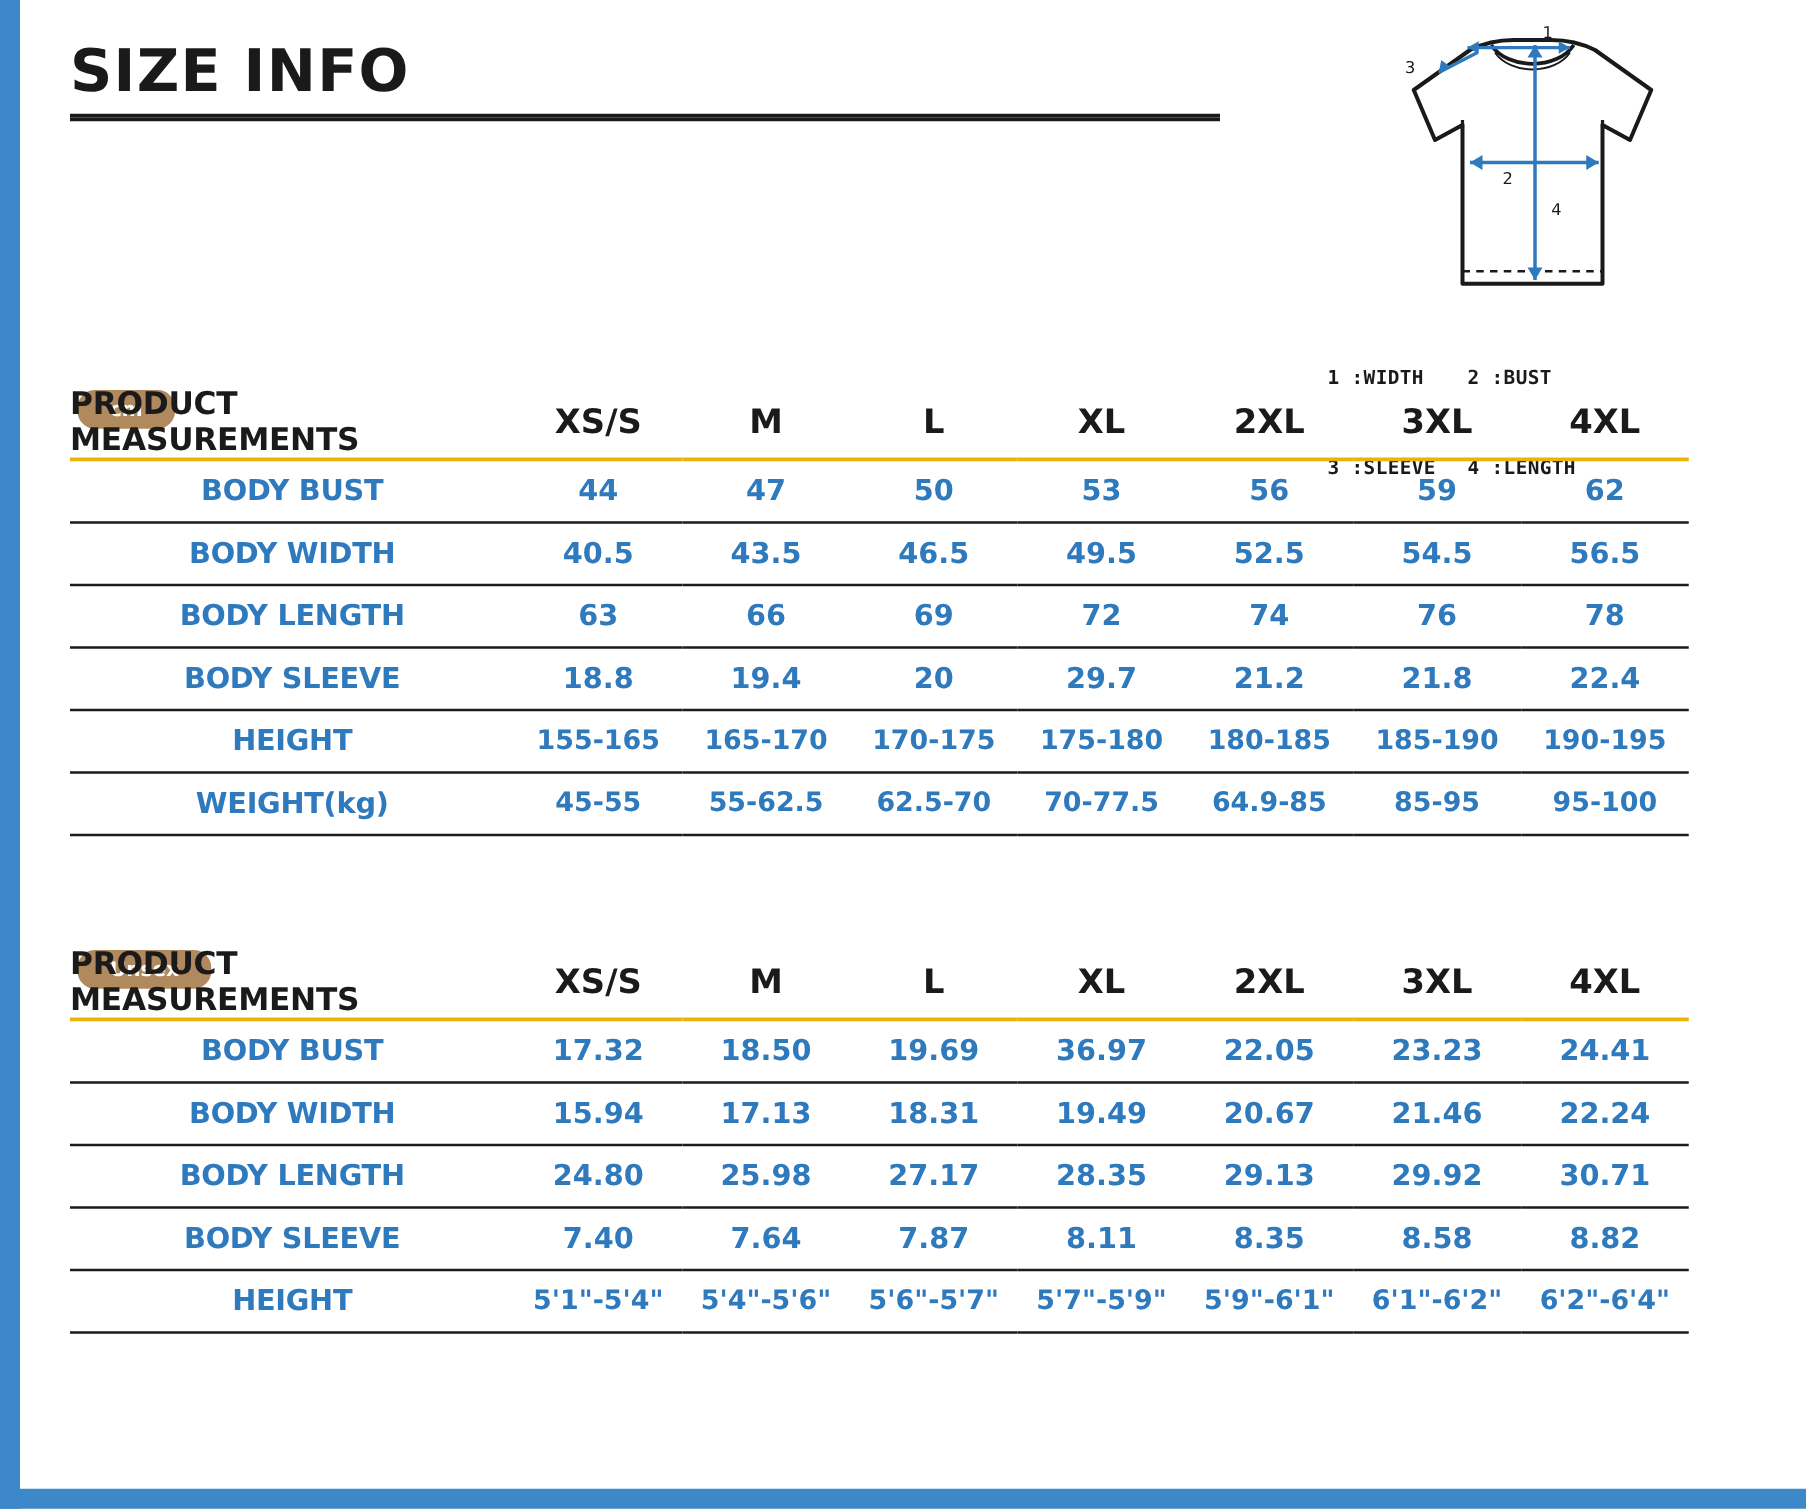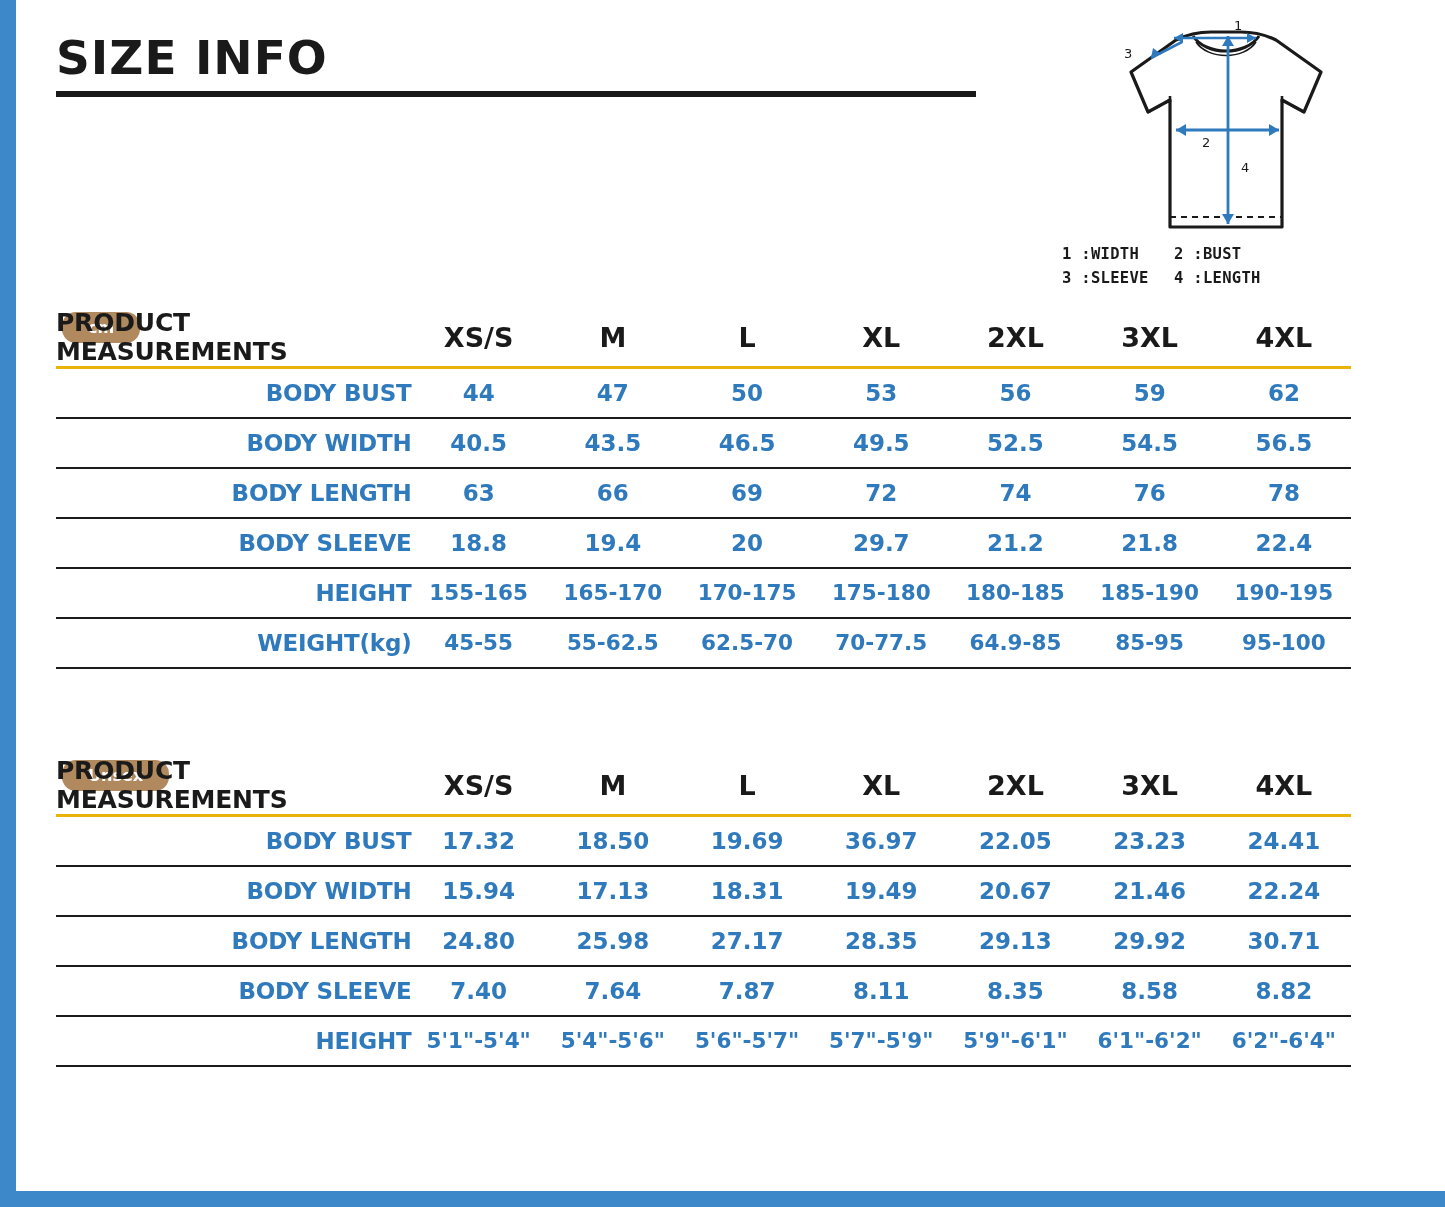--- a/index.html
+++ b/index.html
@@ -58,21 +58,21 @@
   .legend {
     position: absolute; left: 1046px; top: 242px;
     font-family: "DejaVu Sans Mono", monospace;
     font-size: 15.5px;
     font-weight: 600;
     color: #1a1a1a;
     line-height: 1.55;
     letter-spacing: 0.3px;
   }
   .legend span { display: inline-block; }
-  .legend .l1 { width: 112px; }
+  .legend .l1 { width: 112px; margin-top: 48px; }
   
   .pill {
     display: inline-block;
     background: #b08a5e;
     color: #ffffff;
     font-weight: 700;
     font-size: 16px;
     border-radius: 14px;
     padding: 6px 26px 6px 26px;
     font-family: "DejaVu Sans", sans-serif;
@@ -116,21 +116,21 @@
     letter-spacing: -0.2px;
   }
   th.head-size {
     text-align: center;
     font-family: "DejaVu Sans", sans-serif;
     font-weight: 800;
     font-size: 27px;
     color: #1a1a1a;
   }
   td.row-label {
-    text-align: right;
+    text-align: center;
     font-family: "DejaVu Sans", sans-serif;
     font-weight: 700;
     font-size: 23px;
     color: #2f79bd;
     padding-left: 4px;
     letter-spacing: -0.2px;
   }
   td.val {
     text-align: center;
     font-family: "DejaVu Sans", sans-serif;

